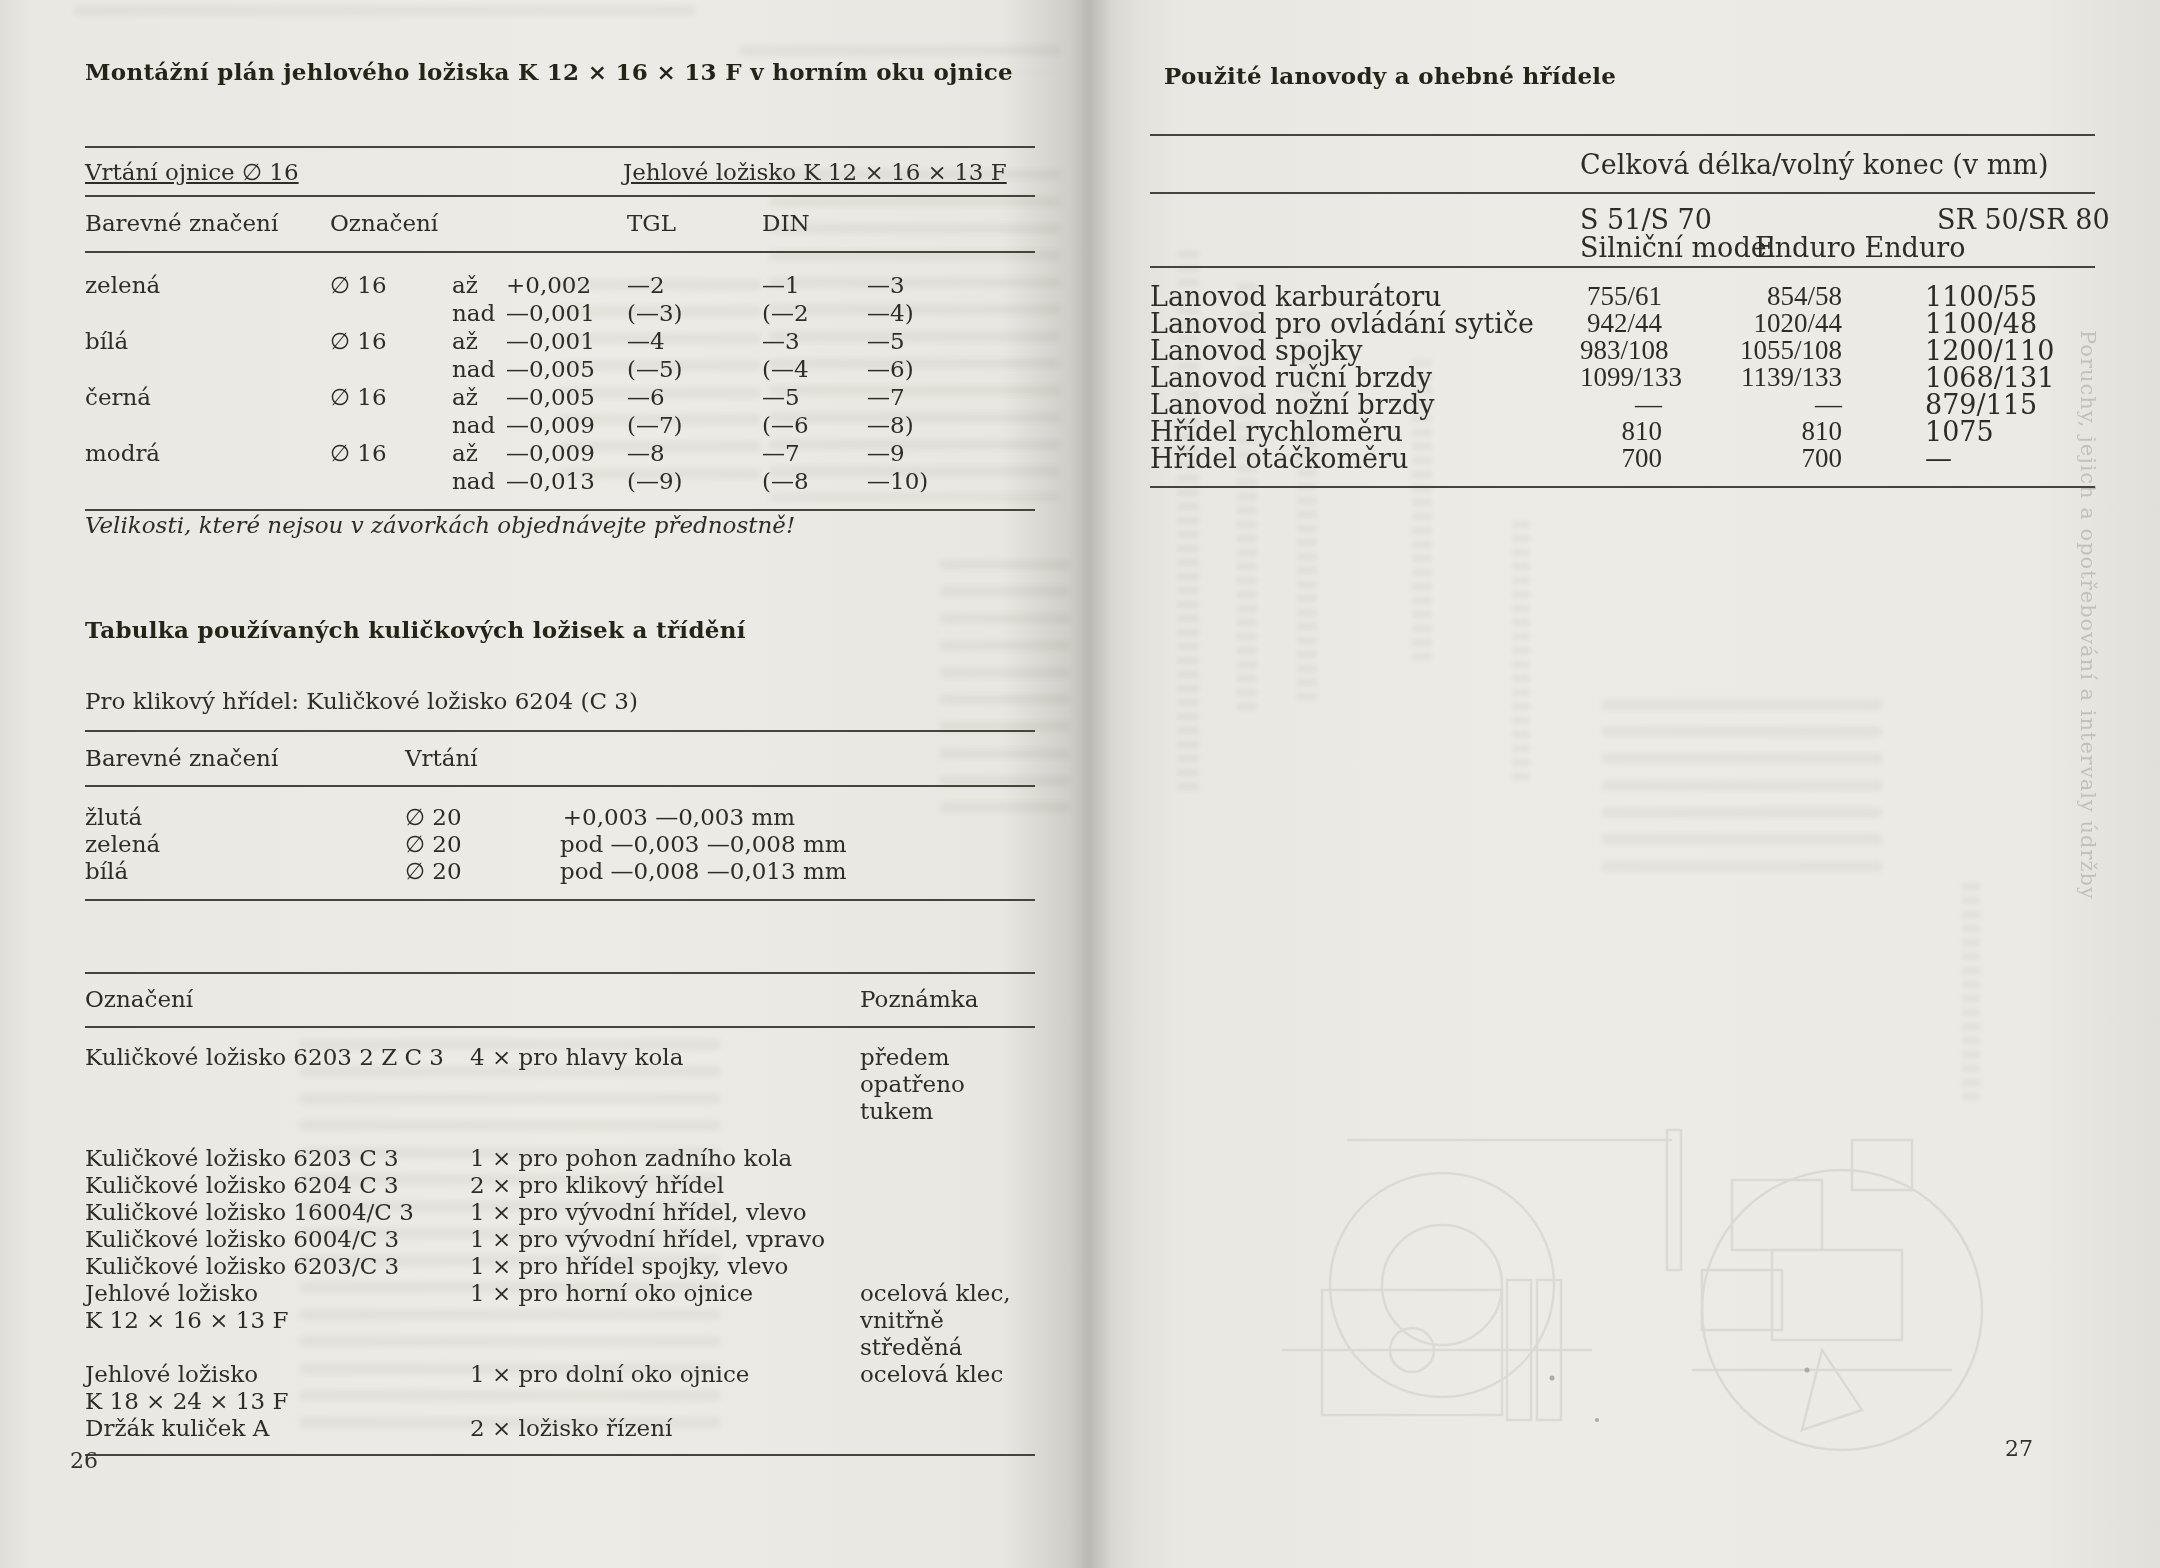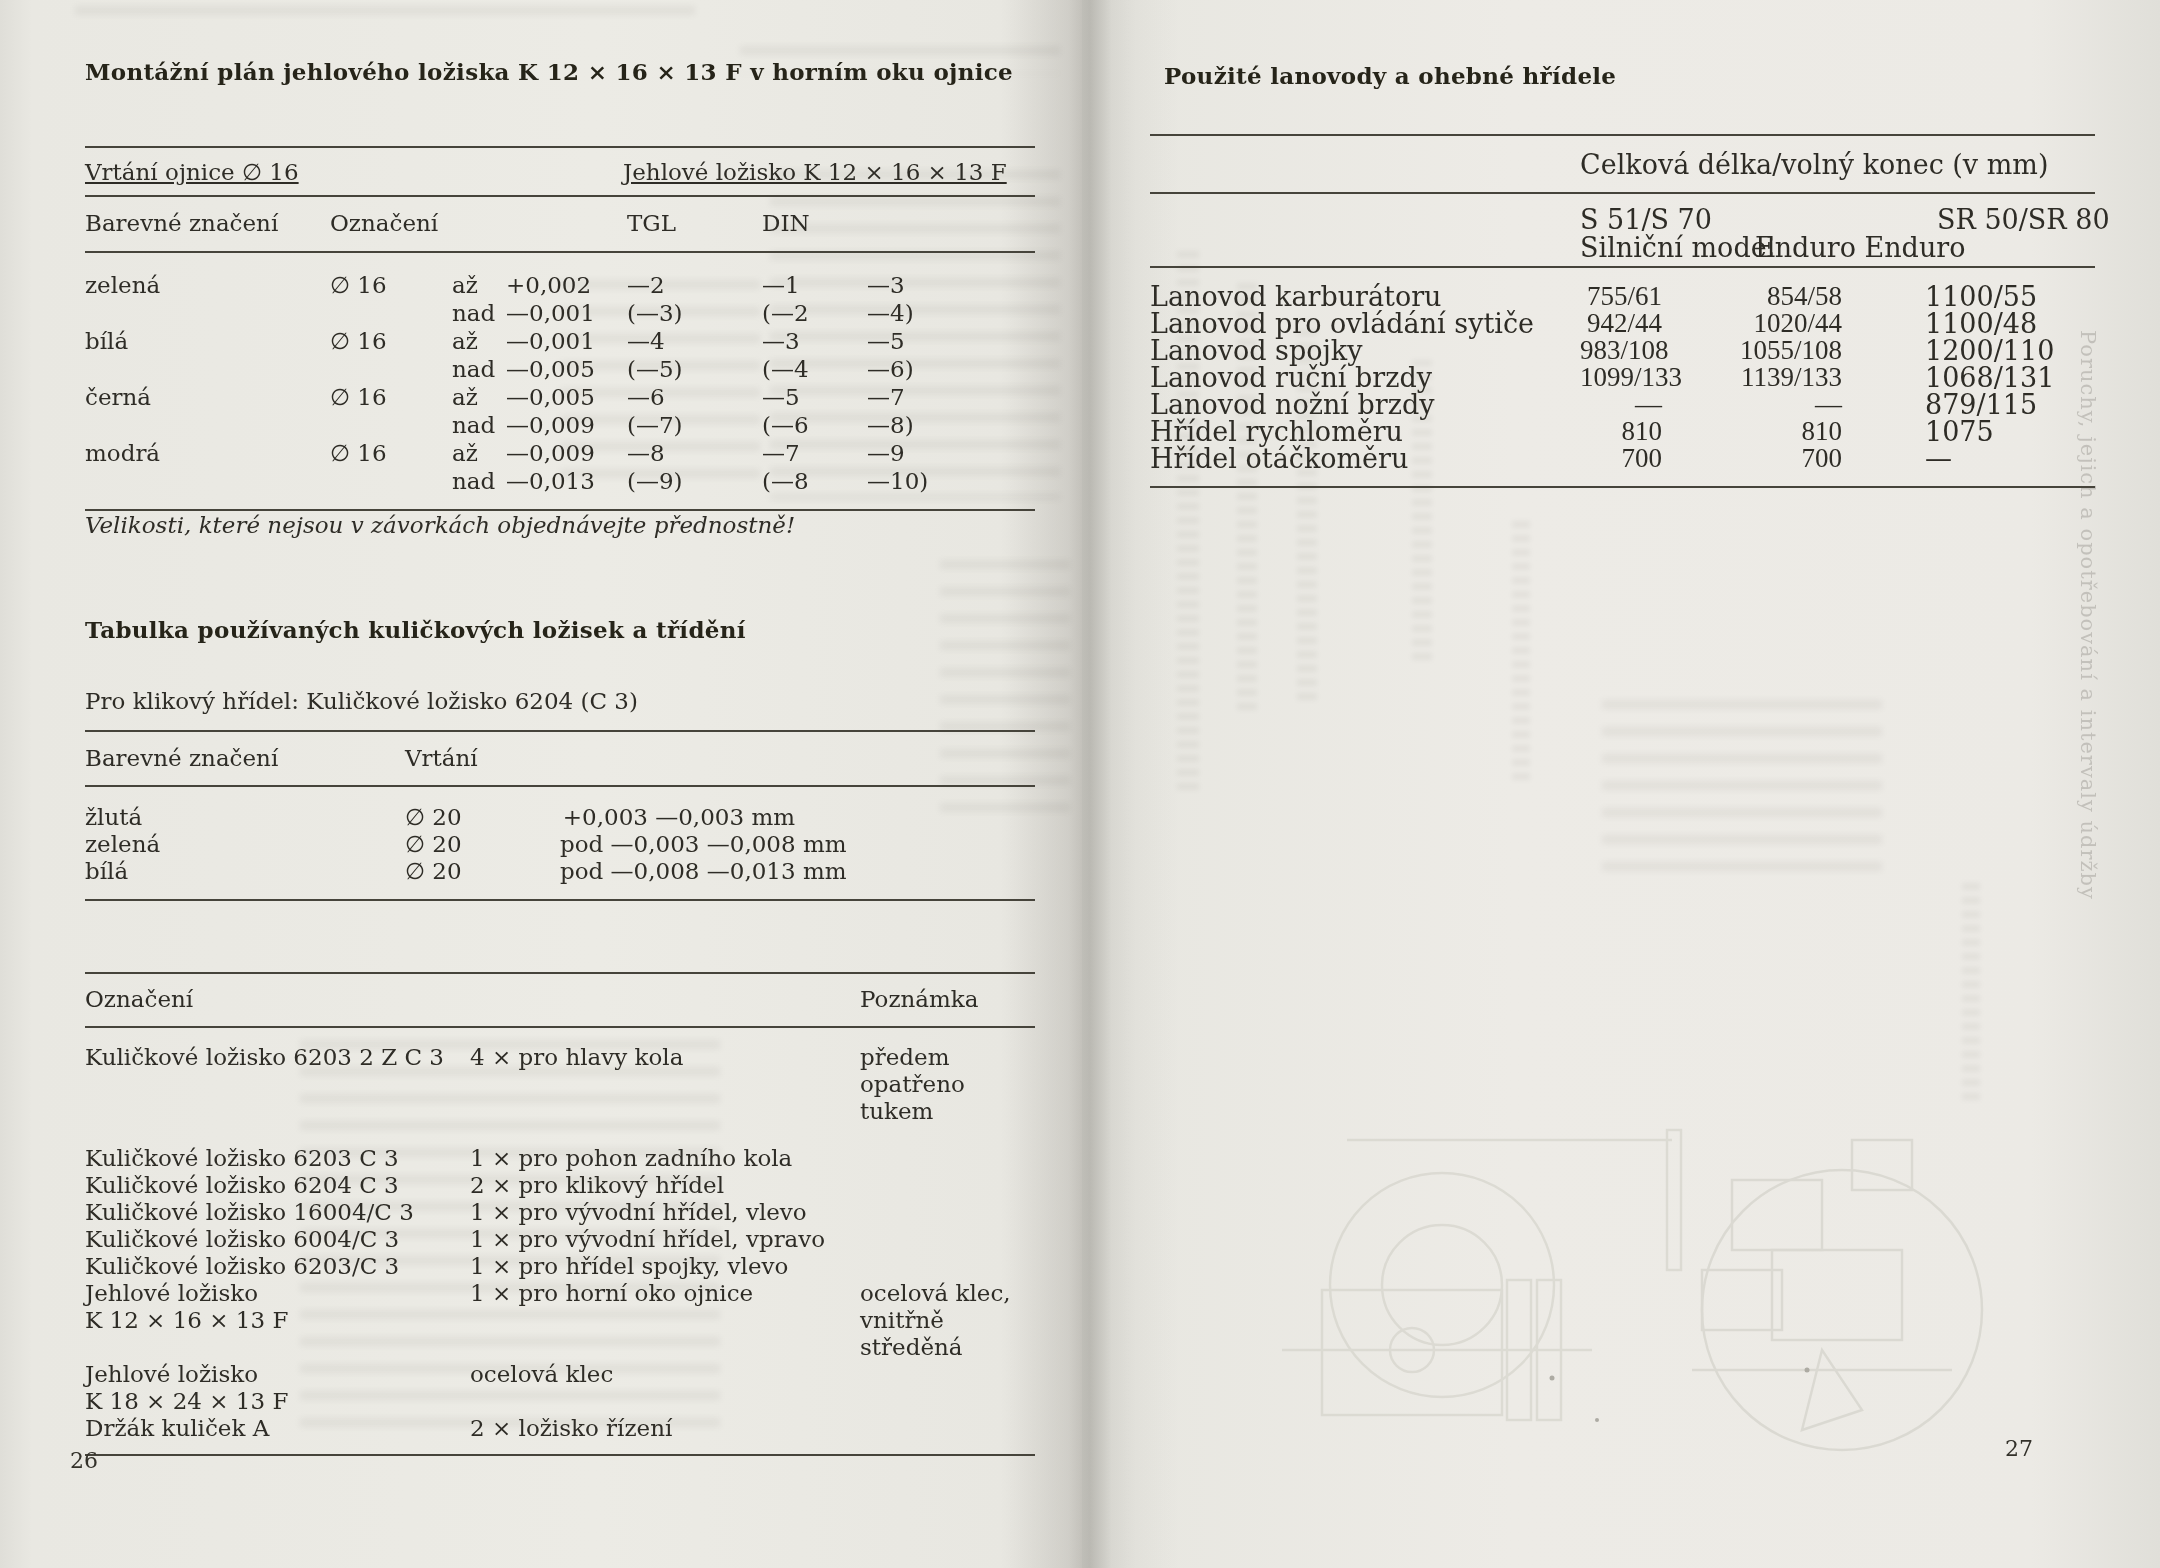--- a/index.html
+++ b/index.html
@@ -309,20 +309,21 @@
           <div class="preline">Jehlové ložisko
 K 12 × 16 × 13 F</div>
           <div>1 × pro horní oko ojnice</div>
           <div class="preline">ocelová klec,
 vnitřně
 středěná</div>
         </div>
         <div class="row grid">
           <div class="preline">Jehlové ložisko
 K 18 × 24 × 13 F</div>
+          <div>1 × pro dolní oko ojnice</div>
           <div class="preline">ocelová klec</div>
         </div>
         <div class="row grid">
           <div class="preline">Držák kuliček A</div>
           <div>2 × ložisko řízení</div>
           <div class="preline"></div>
         </div>
       </div>
     </div>
 

